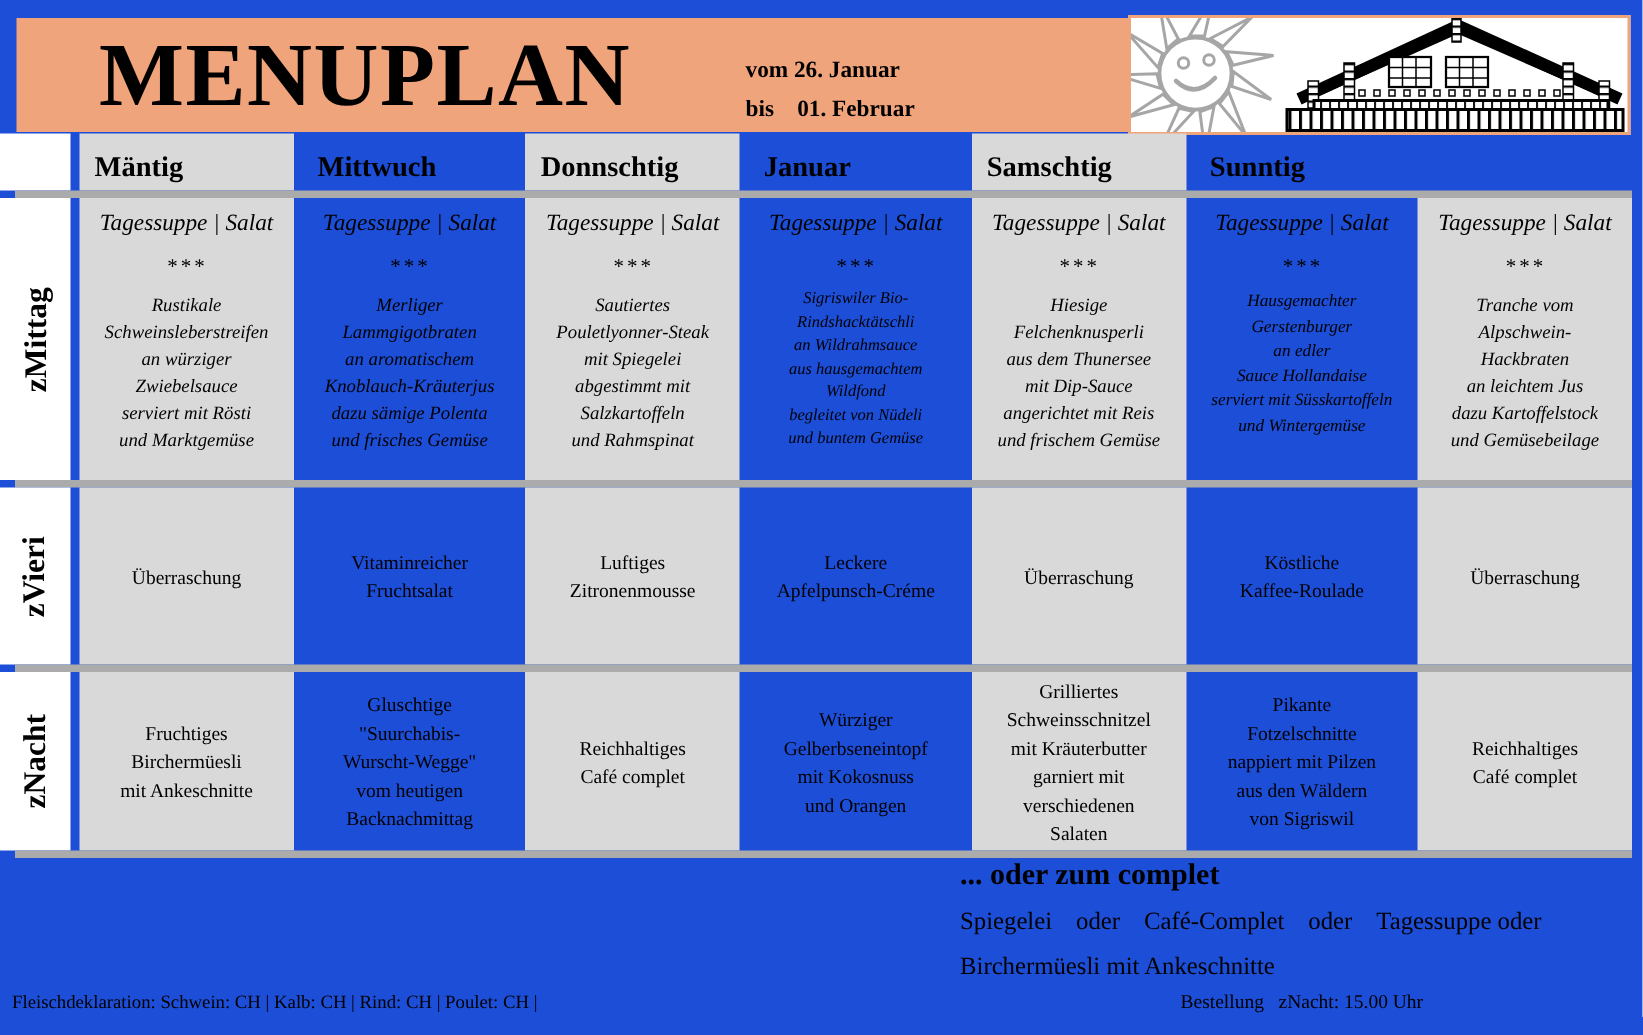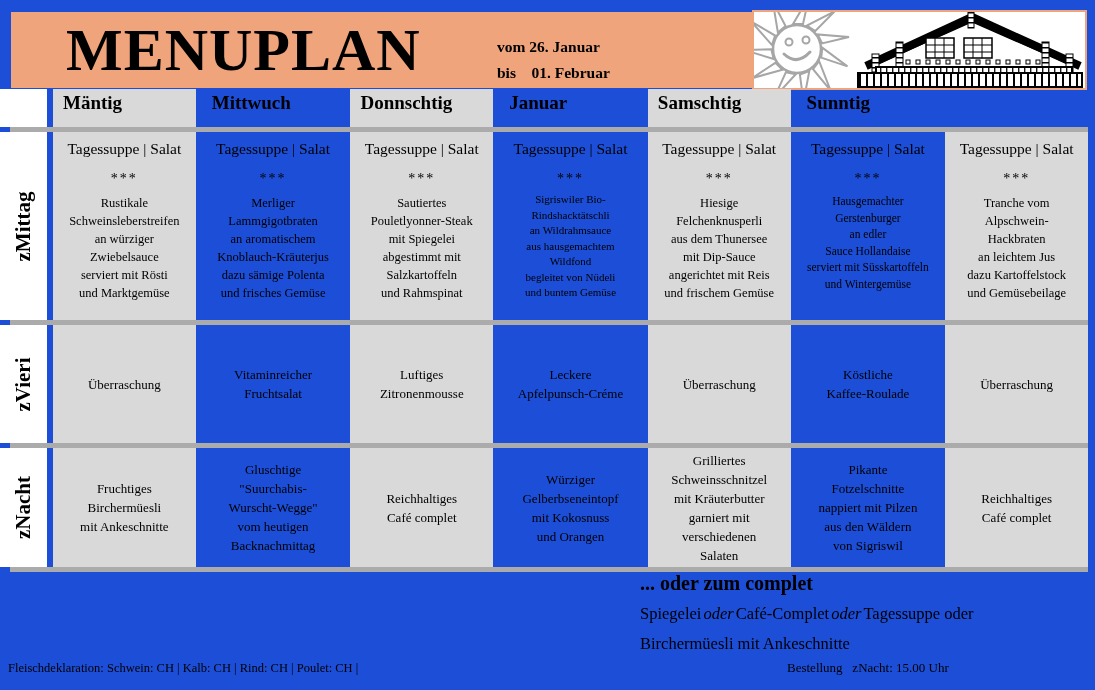--- a/index.html
+++ b/index.html
@@ -38,43 +38,43 @@
   .band > :nth-child(even){background:var(--cellgray);}
   .band-days{top:89px;height:38px;}
   .band-mittag{top:132px;height:188px;}
   .band-vieri{top:325px;height:118px;}
   .band-nacht{top:448px;height:119px;}
   .hbar{position:absolute;left:10px;width:1078px;height:5px;background:var(--bargray);}
   .bar1{top:127px;}  .bar2{top:320px;}  .bar3{top:443px;}  .bar4{top:567px;}
   .corner{background:#fff !important;}
   .day-cell{
     display:flex;align-items:flex-end;
-    font-size:19px;font-weight:bold;padding:0 0 13px 10px;box-sizing:border-box;
+    font-size:19px;font-weight:bold;padding:0 0 4px 10px;box-sizing:border-box;
   }
   .rowlabel-cell{
     background:#fff !important;display:flex;align-items:center;justify-content:center;
   }
   .rot{
     transform:rotate(-90deg);font-size:21px;font-weight:bold;white-space:nowrap;
   }
   .cell{box-sizing:border-box;text-align:center;}
-  .cell-mittag{padding-top:8px;}
+  .cell-mittag{padding-top:8px;font-style:italic;}
   .starter{font-size:15.5px;white-space:nowrap;}
   .stars{font-size:14px;margin-top:13px;letter-spacing:2px;}
   .body{font-size:12.5px;line-height:18px;margin-top:7px;white-space:pre-line;}
   .body.sm{font-size:11px;line-height:15.5px;margin-top:5px;}
   .body.xs{font-size:11.5px;line-height:16.5px;margin-top:6px;}
   .cell-center{
     display:flex;align-items:center;justify-content:center;
     font-size:13px;line-height:19px;white-space:pre-line;
   }
   
   .foot-heading{position:absolute;left:640px;top:572px;font-size:20px;font-weight:bold;}
   .foot-line1{position:absolute;left:640px;top:604px;font-size:16.5px;}
-  .foot-line1 .it{font-style:italic;margin:0 2px;}
+  .foot-line1 .it{margin:0 16px;}
   .foot-line2{position:absolute;left:640px;top:634px;font-size:16.5px;}
   .meat-line{position:absolute;left:8px;top:661px;font-size:12.5px;}
   .order-line{position:absolute;left:787px;top:660px;font-size:13px;white-space:pre;}
 </style>
 </head>
 <body>
 
 <div class="page">
 
   <div class="banner">

